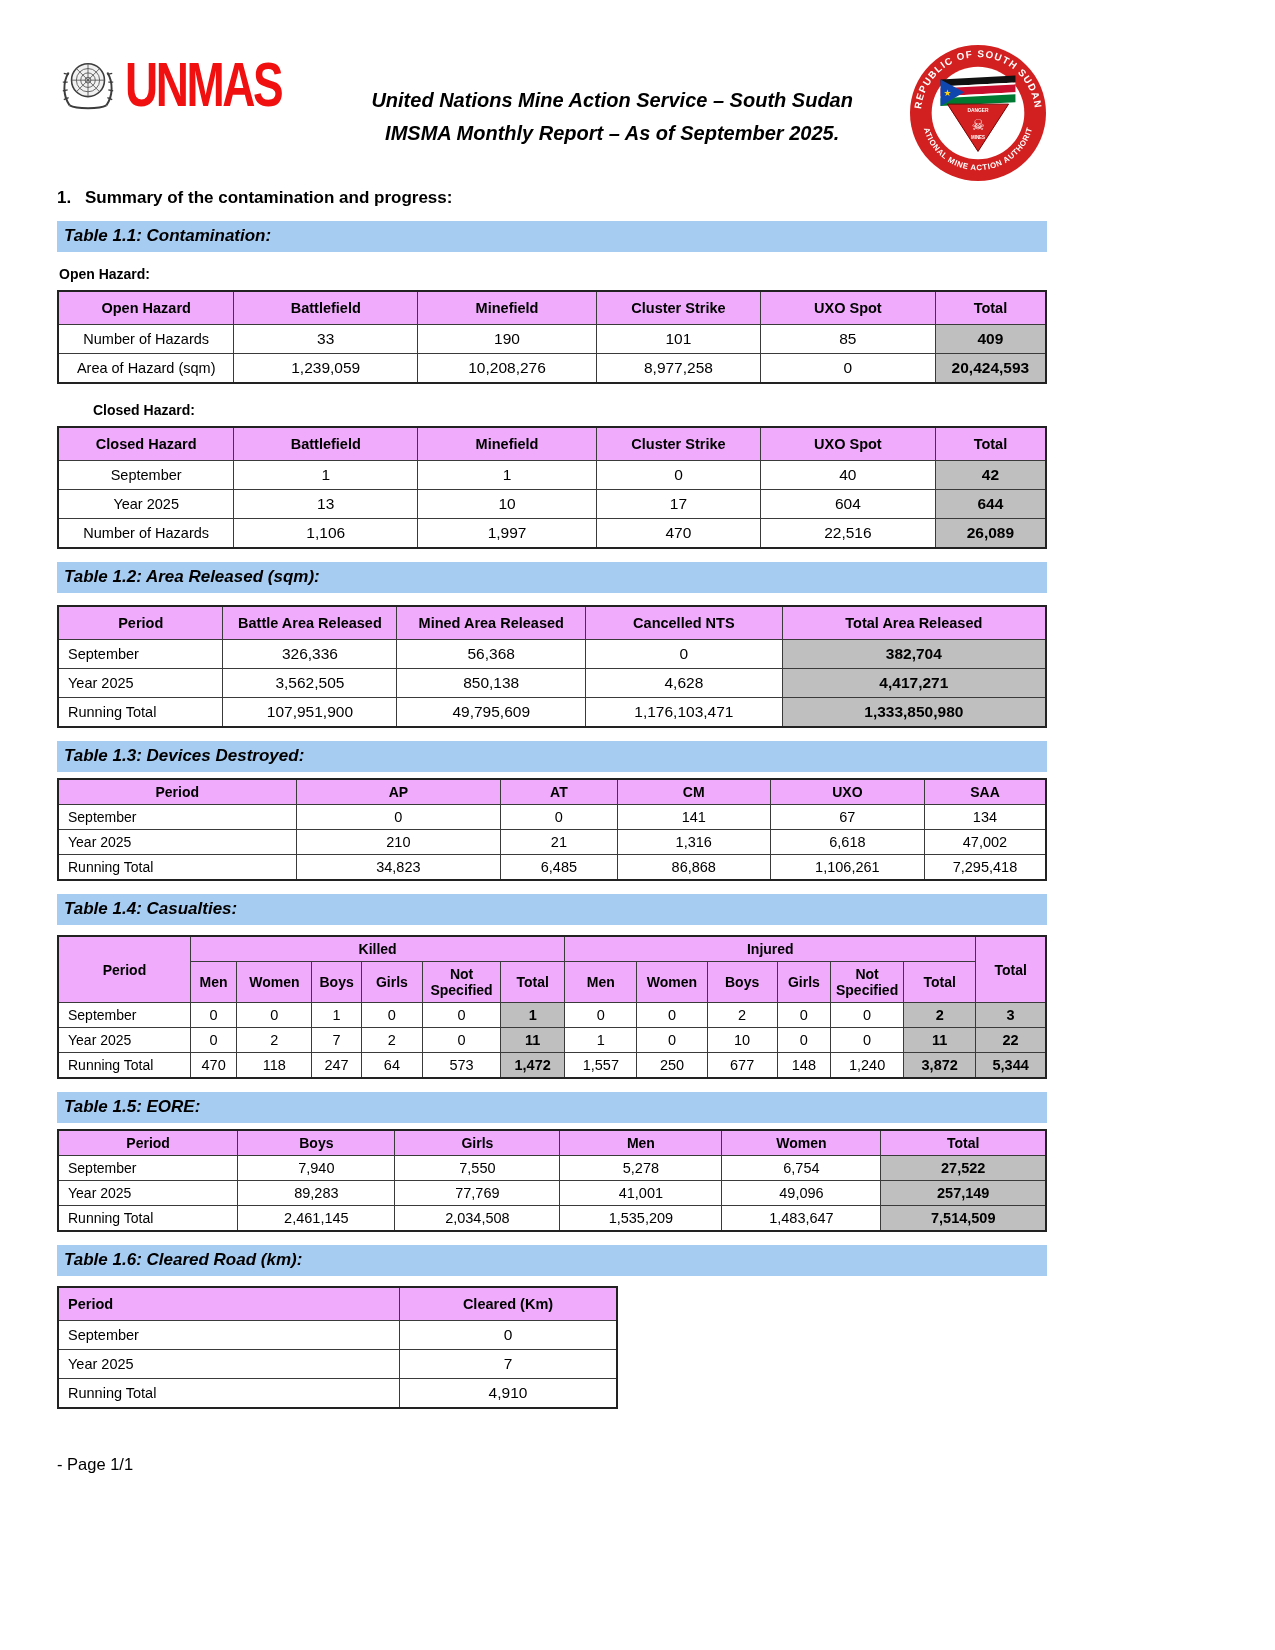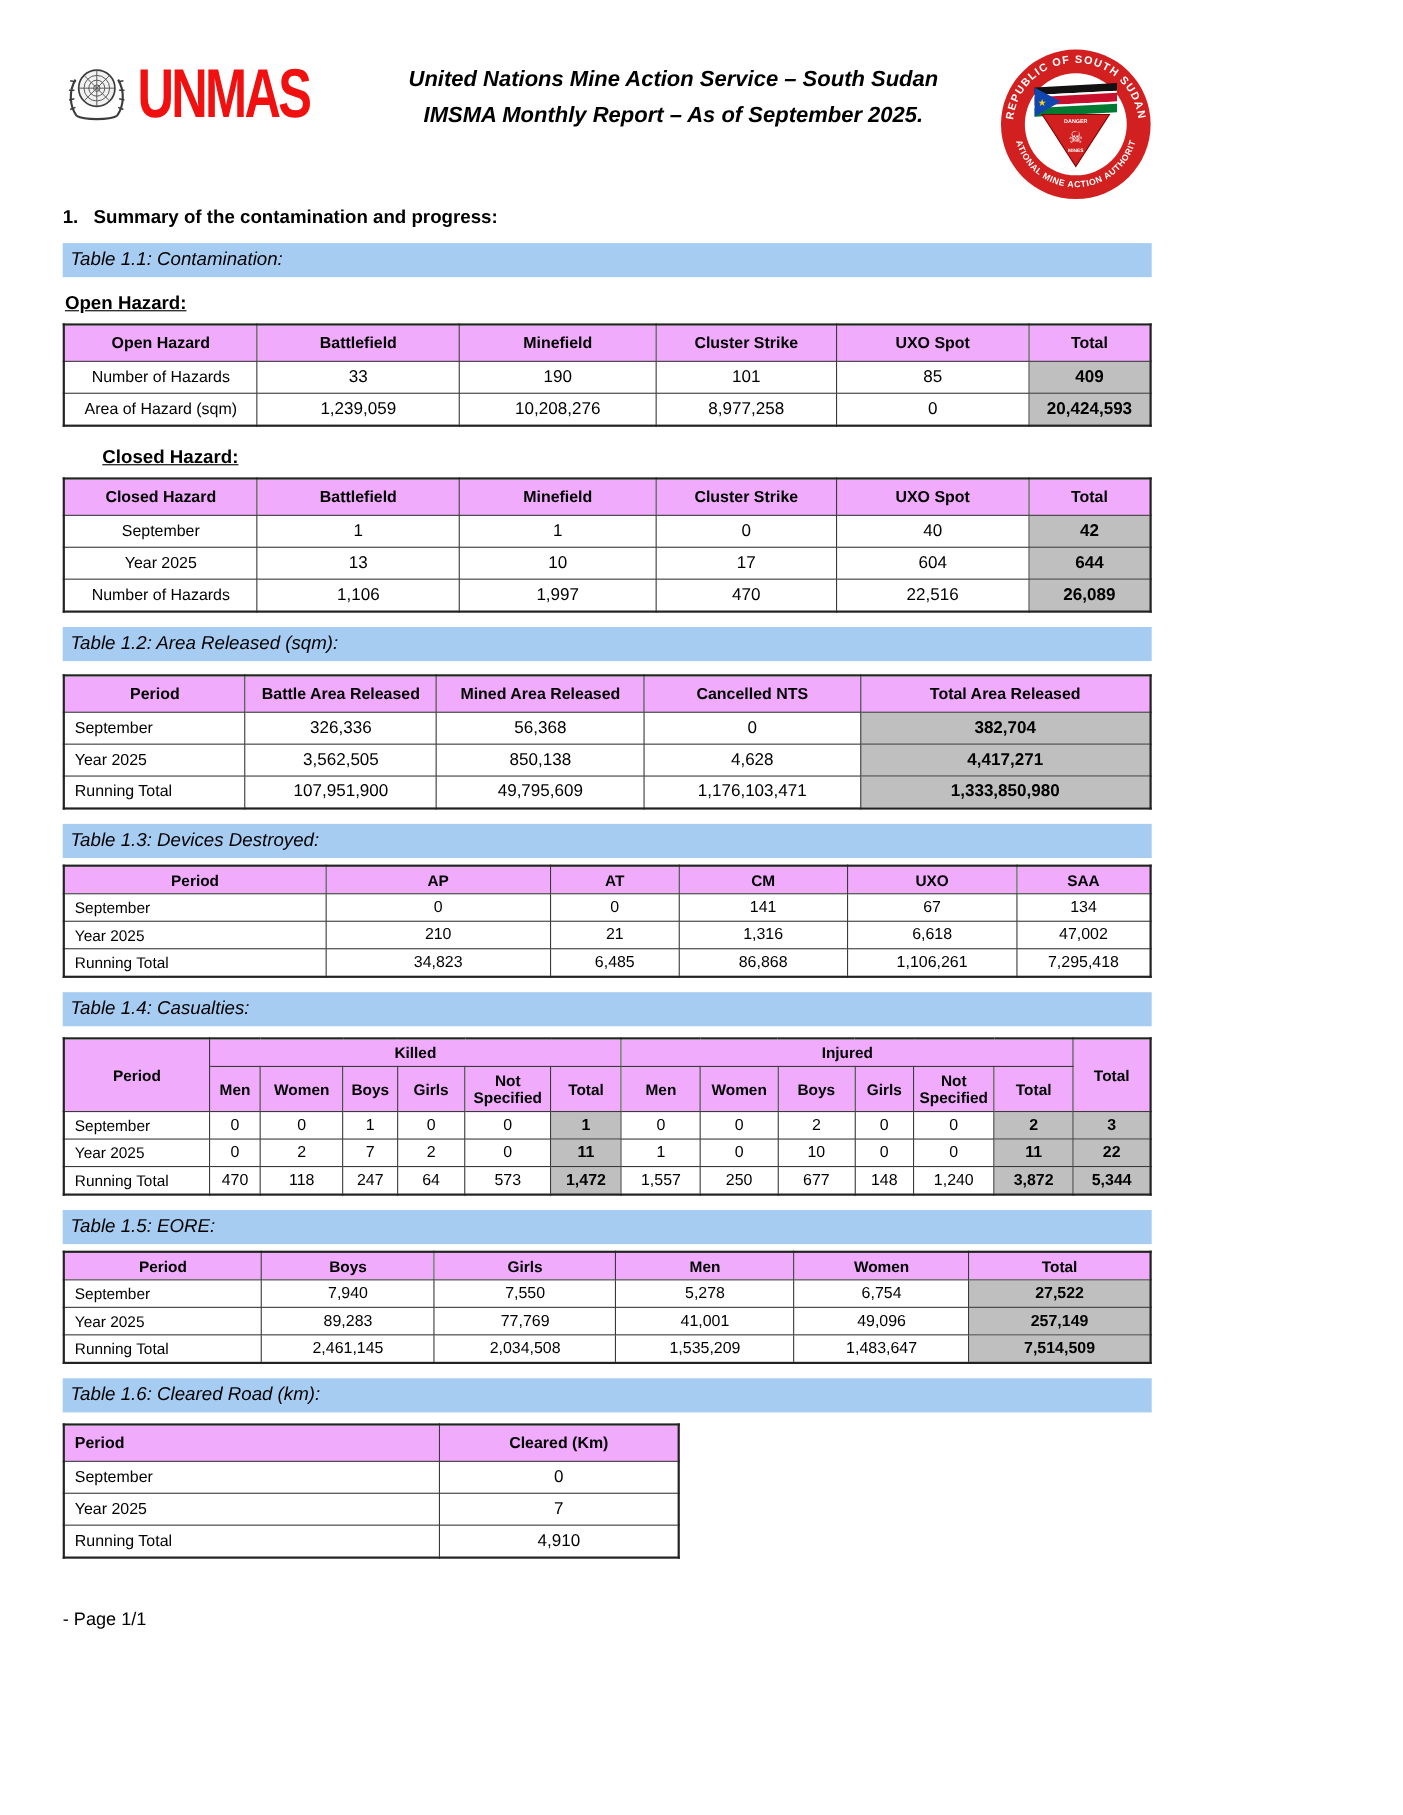--- a/index.html
+++ b/index.html
@@ -6,30 +6,30 @@
   body{width:1275px;height:1650px;overflow:hidden;color:#000;
        font-family:"Liberation Sans",sans-serif;-webkit-font-smoothing:antialiased;}
   .page{box-sizing:border-box;width:1103px;height:1650px;padding:42px 56px 0 57px;}
 
   
   .hdr{display:flex;align-items:flex-start;height:126px;}
   .hdr-left{display:flex;align-items:center;gap:6px;margin-top:10px;}
   .unmas-text{display:inline-block;color:#f01010;font-weight:bold;font-size:56px;
               letter-spacing:-3px;transform:scale(.82,1.12);transform-origin:left center;
               font-family:"Liberation Sans",sans-serif;}
-  .hdr-center{flex:1;text-align:center;margin-top:14px;}
+  .hdr-center{flex:1;text-align:center;margin-top:42px;}
   .title-line{font-size:20px;font-weight:bold;font-style:italic;line-height:1.65;}
   .hdr-right{margin-top:2px;}
 
   
   .section-heading{margin:20px 0 8px 0;font-size:17px;font-weight:bold;}
   .section-heading .num{display:inline-block;width:28px;}
-  .banner{background:#A6CCF2;font-size:17px;font-weight:normal;font-style:italic;
+  .banner{background:#A6CCF2;font-size:17px;font-weight:bold;font-style:italic;
           padding:5px 7px 6px 7px;margin:13px 0 6px 0;}
-  .sub-label{font-size:17px;font-weight:bold;margin:14px 0 8px 2px;text-decoration:underline;}
+  .sub-label{font-size:14px;font-weight:bold;margin:14px 0 8px 2px;}
   .mt-big{margin-top:18px;margin-left:36px;}
 
   
   .tbl-host{margin:2px 0 4px 0;}
   table.grid{border-collapse:collapse;width:100%;table-layout:fixed;
              border:2px solid #222;}
   table.grid th,table.grid td{border:1.5px solid #3a3a3a;text-align:center;
              overflow:hidden;white-space:normal;}
   table.grid th{background:#f0abfc;font-weight:bold;font-size:14.5px;padding:8px 3px;}
   table.grid td{font-size:15.5px;padding:5px 4px;}

